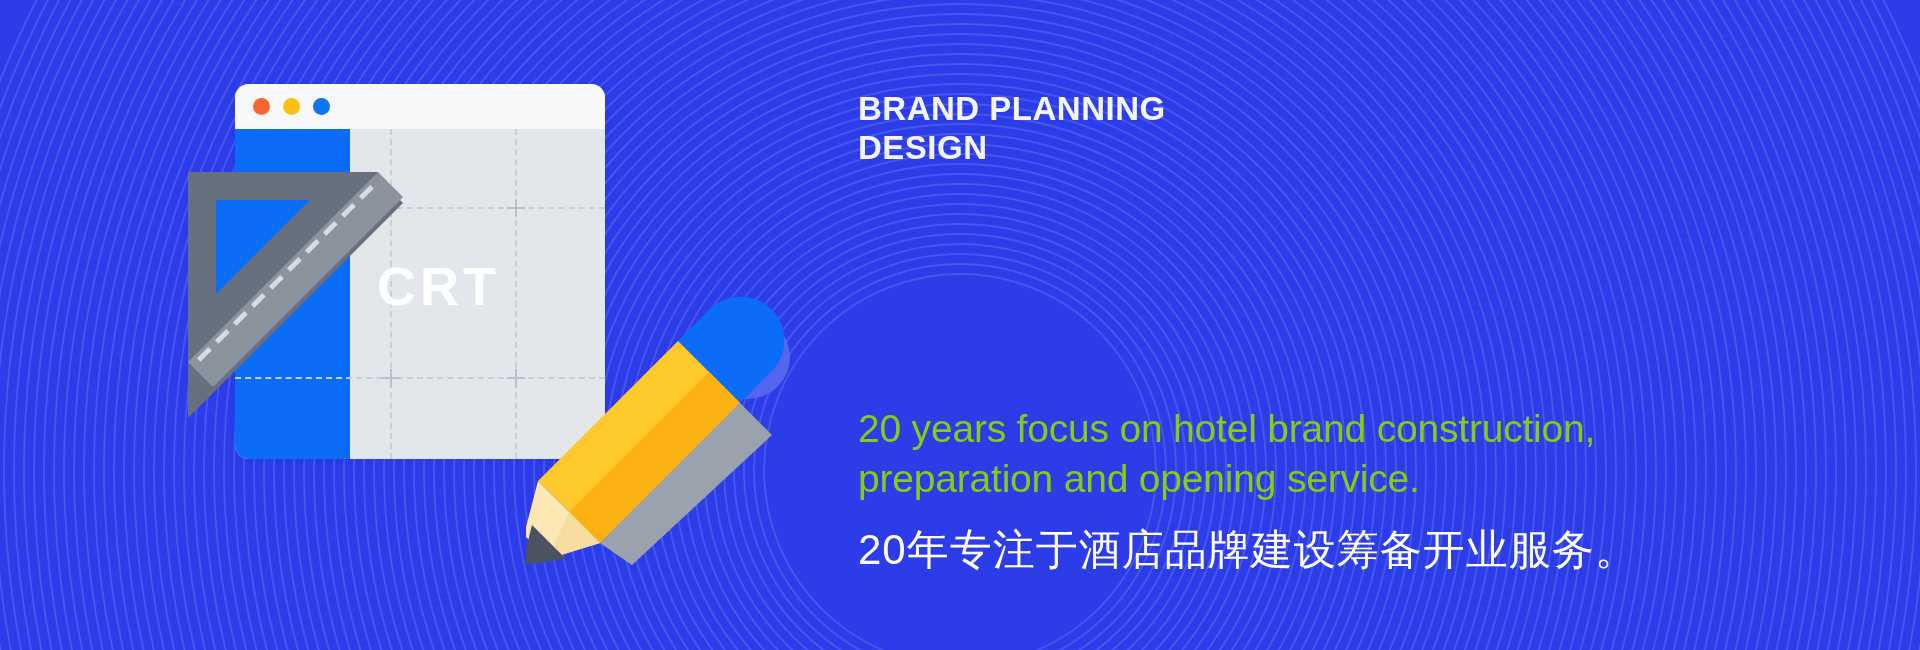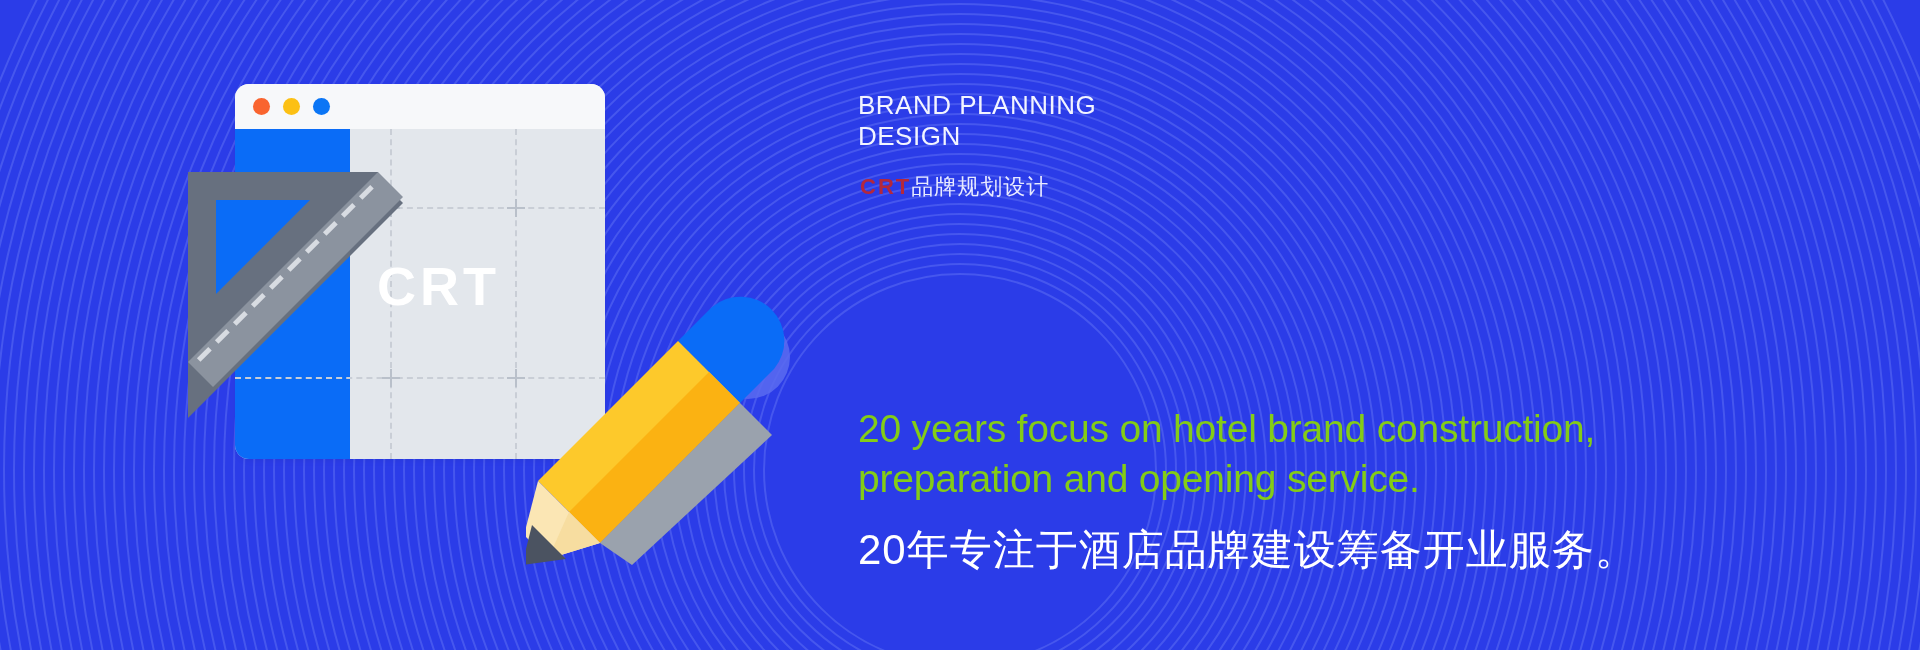--- a/index.html
+++ b/index.html
@@ -106,22 +106,22 @@
   
   .text-col {
     position:absolute;
     left:858px; top:0;
     width:1020px; height:650px;
     color:#ffffff;
   }
   .heading {
     position:absolute;
     left:0; top:90px;
-    font-size:26px;
-    font-weight:400;
+    font-size:33px;
+    font-weight:700;
     line-height:1.18;
     letter-spacing:.5px;
     color:#f2f4ff;
     white-space:pre-line;
   }
   .subheading {
     position:absolute;
     left:2px; top:172px;
     font-size:22px;
     font-weight:400;
@@ -321,23 +321,20 @@
       <path d="M6,250 L40,284 L-4,290 Z" fill="#4b5361"></path>
     </svg>
 
   </div>
 
   <div class="text-col">
 
     <div class="heading">BRAND PLANNING
 DESIGN</div>
 
-    <div class="subheading">
-      <span class="brand">CRT</span><span>品牌规划设计</span>
-    </div>
 
     <div class="tagline-en">20 years focus on hotel brand construction,
 preparation and opening service.</div>
 
     <div class="tagline-cn">20年专注于酒店品牌建设筹备开业服务。</div>
 
   </div>
 
 </div>
 

